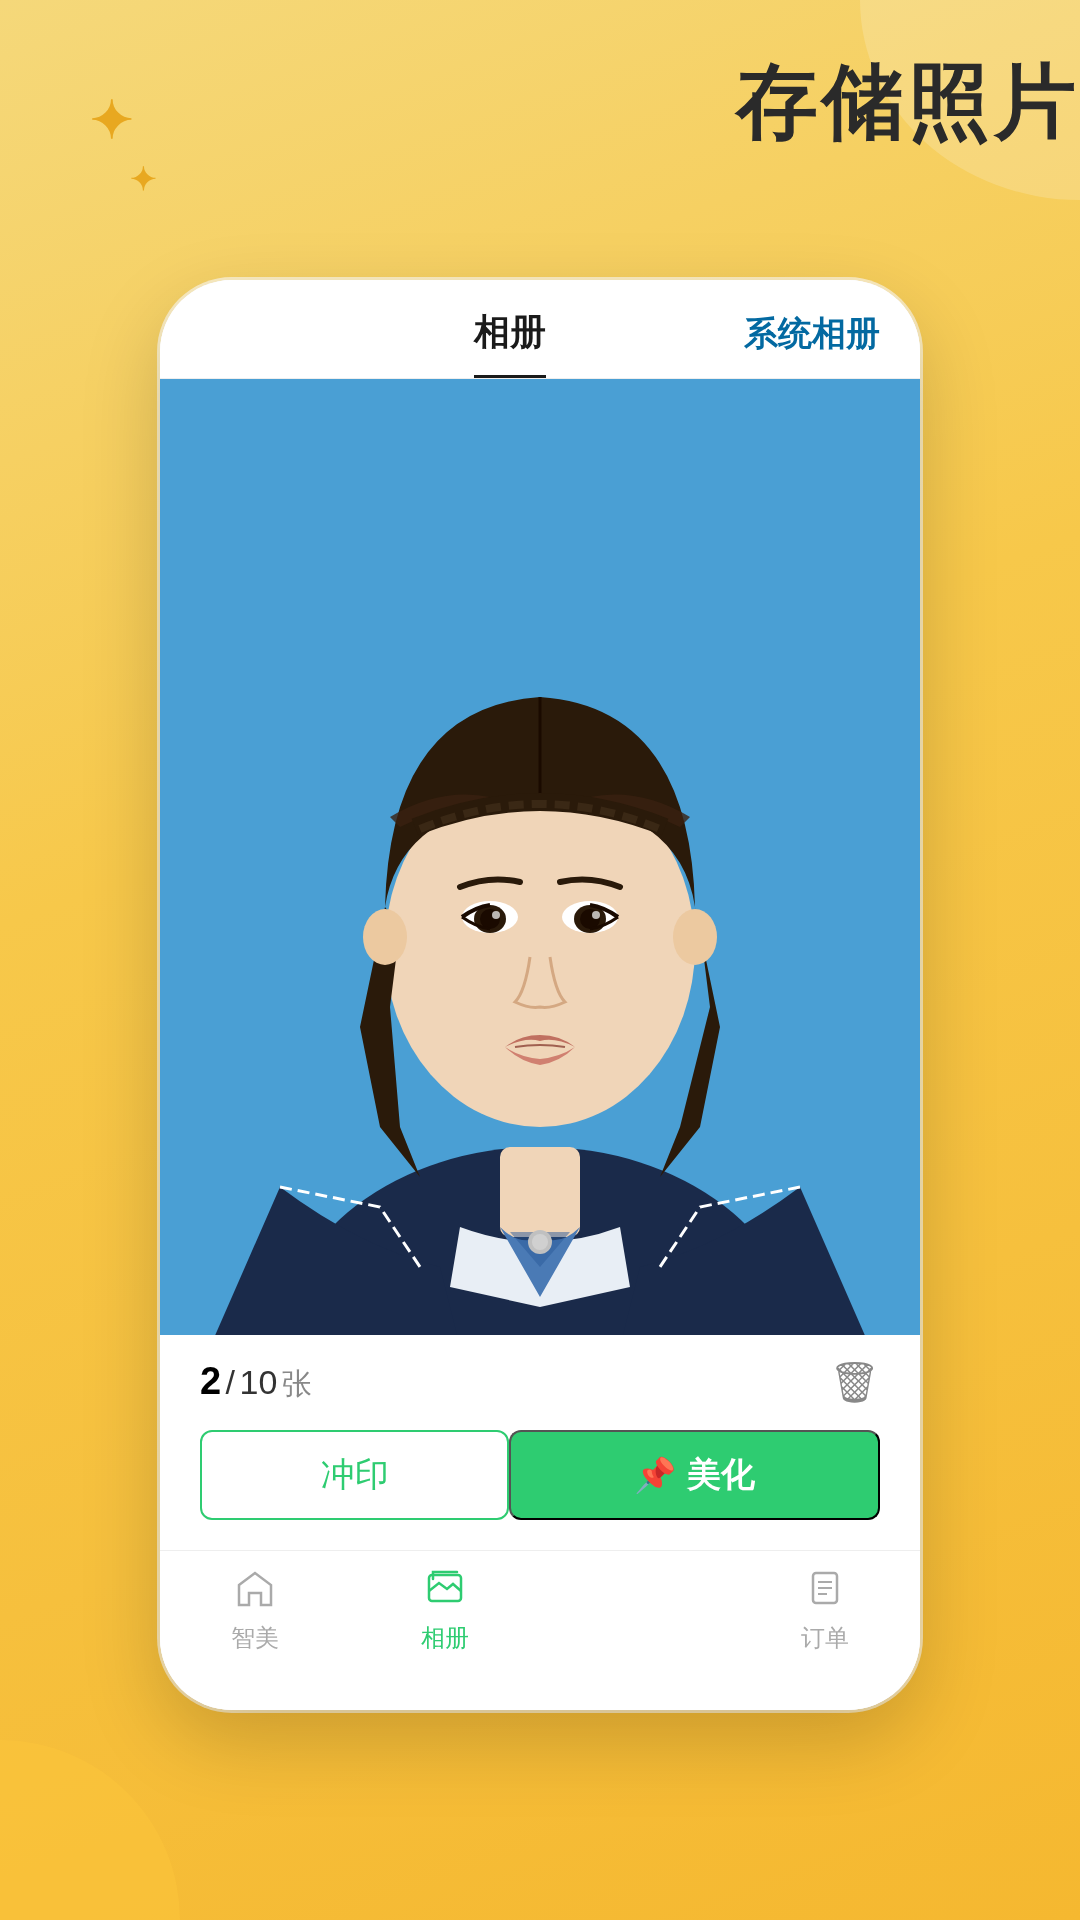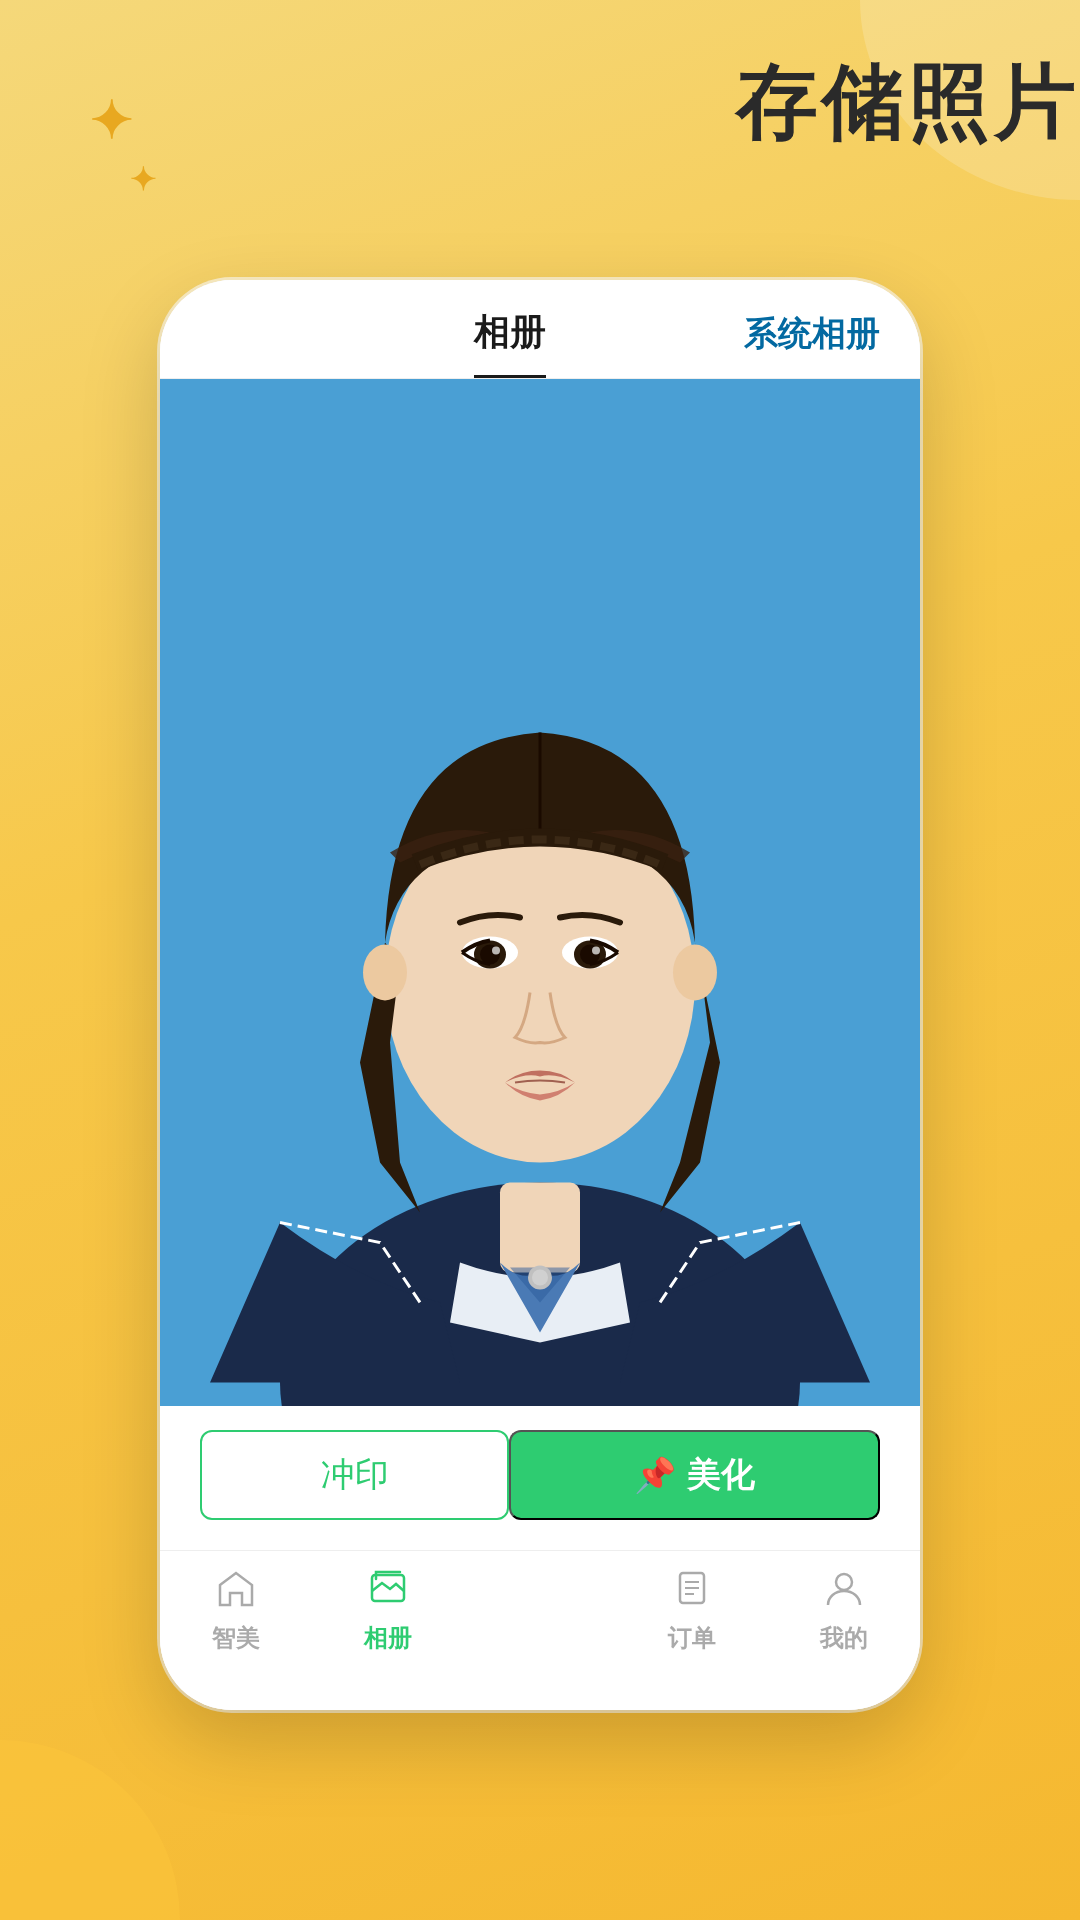--- a/index.html
+++ b/index.html
@@ -211,21 +211,20 @@
     
     .bottom-nav {
       background: #ffffff;
       height: 160px;
       display: flex;
       align-items: flex-start;
       justify-content: space-around;
       padding-top: 18px;
       border-top: 1px solid #eee;
       position: relative;
-      font-weight: bold;
     }
     .nav-item {
       display: flex;
       flex-direction: column;
       align-items: center;
       gap: 8px;
       flex: 1;
     }
     .nav-icon {
       font-size: 42px;
@@ -335,20 +334,29 @@
             <ellipse cx="225" cy="510" rx="22" ry="28" fill="#ecc9a0"></ellipse>
             <ellipse cx="535" cy="510" rx="22" ry="28" fill="#ecc9a0"></ellipse>
 
             <path d="M120 760 L220 780 L260 840" fill="none" stroke="white" stroke-width="3" stroke-dasharray="12,6"></path>
             <path d="M640 760 L540 780 L500 840" fill="none" stroke="white" stroke-width="3" stroke-dasharray="12,6"></path>
           </svg>
         </div>
       </div>
 
       <div class="controls-area">
+        <div class="photo-count-row">
+          <div>
+            <span class="photo-count-bold">2</span>
+            <span class="photo-count">/</span>
+            <span class="photo-count">10</span>
+            <span class="photo-count-unit">张</span>
+          </div>
+          <div class="delete-icon">🗑</div>
+        </div>
 
         <div class="action-buttons">
           <button class="btn-outline">冲印</button>
           <button class="btn-solid">
             <span>📌</span>
             <span>美化</span>
           </button>
         </div>
       </div>
     </div>
@@ -384,25 +392,16 @@
           <svg width="40" height="38" viewBox="0 0 40 38" fill="none">
             <rect x="8" y="4" width="24" height="30" rx="3" stroke="#aaa" stroke-width="2.5" fill="none"></rect>
             <line x1="13" y1="13" x2="27" y2="13" stroke="#aaa" stroke-width="2"></line>
             <line x1="13" y1="19" x2="27" y2="19" stroke="#aaa" stroke-width="2"></line>
             <line x1="13" y1="25" x2="22" y2="25" stroke="#aaa" stroke-width="2"></line>
           </svg>
         </div>
         <span class="nav-label">订单</span>
       </div>
 
-      <div class="nav-item">
-        <div class="nav-icon">
-          <svg width="40" height="38" viewBox="0 0 40 38" fill="none">
-            <circle cx="20" cy="13" r="8" stroke="#aaa" stroke-width="2.5" fill="none"></circle>
-            <path d="M4 36C4 28 11 22 20 22C29 22 36 28 36 36" stroke="#aaa" stroke-width="2.5" fill="none"></path>
-          </svg>
-        </div>
-        <span class="nav-label">我的</span>
-      </div>
     </div>
 
   </div>
 </div>
 
 </body></html>

